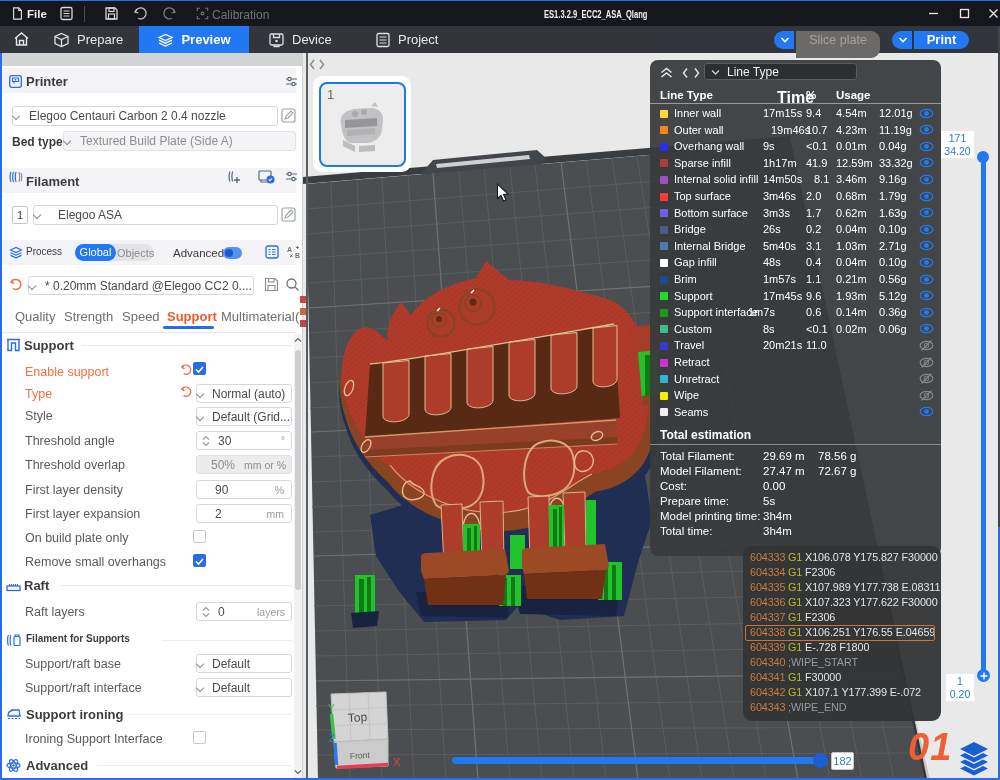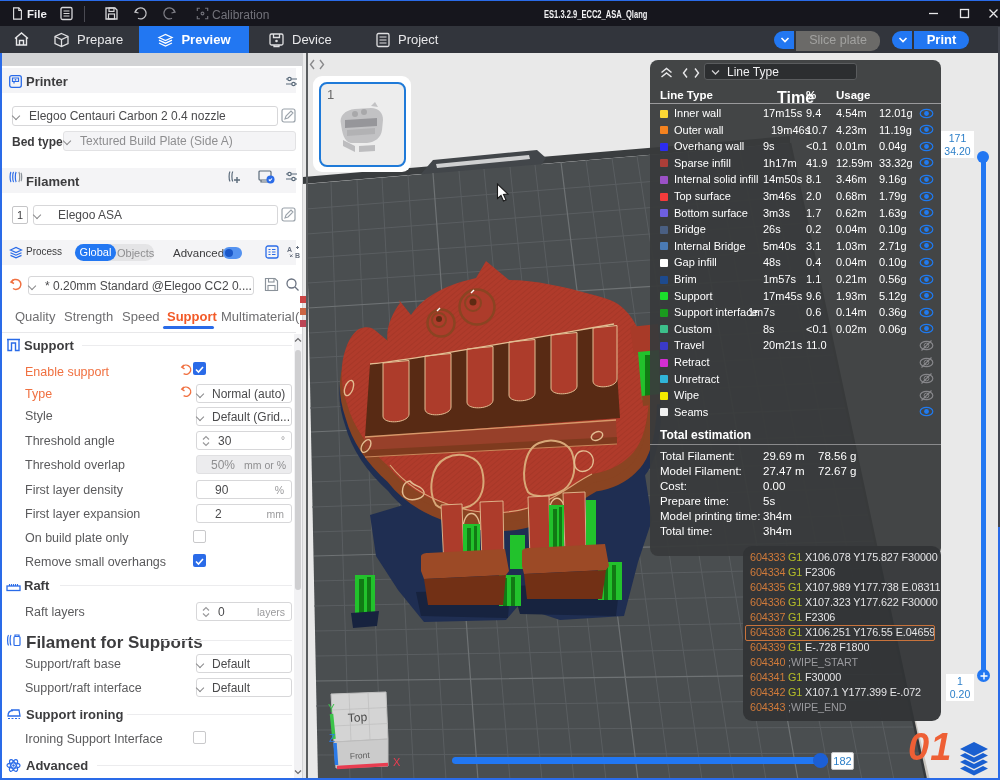--- a/index.html
+++ b/index.html
@@ -232,21 +232,21 @@
           <rect x="2" y="1.5" width="12" height="13" rx="1.5" fill="none" stroke="#e0e0e2" stroke-width="1.3"></rect>
           <path d="M4.5 5h7M4.5 8h7M4.5 11h7" stroke="#e0e0e2" stroke-width="1.2"></path>
         </svg>
         <span>Project</span>
       </div>
 <div class="abs" style="left:774px;top:5px;width:20px;height:18px;background:#2277f2;border-radius:9px 0 0 9px">
         <svg style="position:absolute;left:6px;top:5px" width="10" height="8" viewBox="0 0 10 8">
           <path d="M1.5 2 L5 5.5 L8.5 2" fill="none" stroke="#fff" stroke-width="1.6"></path>
         </svg>
       </div>
-<div class="abs" style="left:796px;top:5px;width:84px;height:20px;background:#6b6a68;border-radius:0 9px 9px 0;color:#a2a2a0;font-size:12.5px;text-align:center;line-height:18px">Slice plate</div>
+<div class="abs" style="left:796px;top:5px;width:84px;height:27px;background:#6b6a68;border-radius:0 9px 9px 0;color:#a2a2a0;font-size:12.5px;text-align:center;line-height:18px">Slice plate</div>
 <div class="abs" style="left:892px;top:5px;width:20px;height:18px;background:#2277f2;border-radius:9px 0 0 9px">
         <svg style="position:absolute;left:6px;top:5px" width="10" height="8" viewBox="0 0 10 8">
           <path d="M1.5 2 L5 5.5 L8.5 2" fill="none" stroke="#fff" stroke-width="1.6"></path>
         </svg>
       </div>
 <div class="abs" style="left:914px;top:5px;width:55px;height:18px;background:#2277f2;border-radius:0 9px 9px 0;color:#fff;font-size:13px;font-weight:bold;text-align:center;line-height:18px">Print</div>
 </div>
 <div class="abs" id="leftpanel">
       <div id="lpinner">
 
@@ -446,21 +446,21 @@
         </div>
 
 <svg class="abs" style="left:4px;top:567px" width="16" height="15" viewBox="0 0 16 15">
           <g fill="none" stroke="#2a6be8" stroke-width="1.2">
             <path d="M2.5 2 C1.3 3.5 1.3 11 2.5 12.5"></path>
             <path d="M5 2 C3.8 3.5 3.8 11 5 12.5"></path>
             <rect x="8" y="3.5" width="6" height="9" rx="1"></rect>
             <path d="M9 3.5v-1.5h4v1.5"></path>
           </g>
         </svg>
-<span class="abs" style="left:24px;top:567px;font-size:17px;font-weight:bold;color:#3c3c3e">Filament for Supports</span>
+<span class="abs" style="left:24px;top:567px;font-size:10px;font-weight:bold;color:#3c3c3e">Filament for Supports</span>
 <div class="abs" style="left:160px;top:574px;width:130px;border-top:1px solid #ececee"></div>
 <span class="abs" style="left:23px;top:591px;font-size:12.5px;color:#5a5a5c">Support/raft base</span>
 <div class="sel" style="left:194px;top:588px;width:96px;height:19px">
           <span class="chv"></span>
           <span style="margin-left:7px">Default</span>
         </div>
 <span class="abs" style="left:23px;top:615px;font-size:12.5px;color:#5a5a5c">Support/raft interface</span>
 <div class="sel" style="left:194px;top:612px;width:96px;height:19px">
           <span class="chv"></span>
           <span style="margin-left:7px">Default</span>
@@ -556,21 +556,21 @@
         <span class="ltc" style="left:229px">33.32g</span>
         <svg class="eye" width="15" height="13" viewBox="0 0 15 13">
           <ellipse cx="7.5" cy="6.5" rx="6.3" ry="4.2" fill="none" stroke="#1f7af0" stroke-width="1.2"></ellipse>
           <circle cx="7.5" cy="6.5" r="2.4" fill="#1f7af0"></circle>
         </svg>
       </div>
 <div class="lt-row" style="top:111.9px">
         <div class="sw" style="background:#9b51c6"></div>
         <span class="ltn">Internal solid infill</span>
         <span class="ltc" style="left:113px">14m50s</span>
-        <span class="ltc" style="left:156px">8.1</span>
+        <span class="ltc" style="left:164px">8.1</span>
         <span class="ltc" style="left:186px">3.46m</span>
         <span class="ltc" style="left:229px">9.16g</span>
         <svg class="eye" width="15" height="13" viewBox="0 0 15 13">
           <ellipse cx="7.5" cy="6.5" rx="6.3" ry="4.2" fill="none" stroke="#1f7af0" stroke-width="1.2"></ellipse>
           <circle cx="7.5" cy="6.5" r="2.4" fill="#1f7af0"></circle>
         </svg>
       </div>
 <div class="lt-row" style="top:128.5px">
         <div class="sw" style="background:#f43b3b"></div>
         <span class="ltn">Top surface</span>

